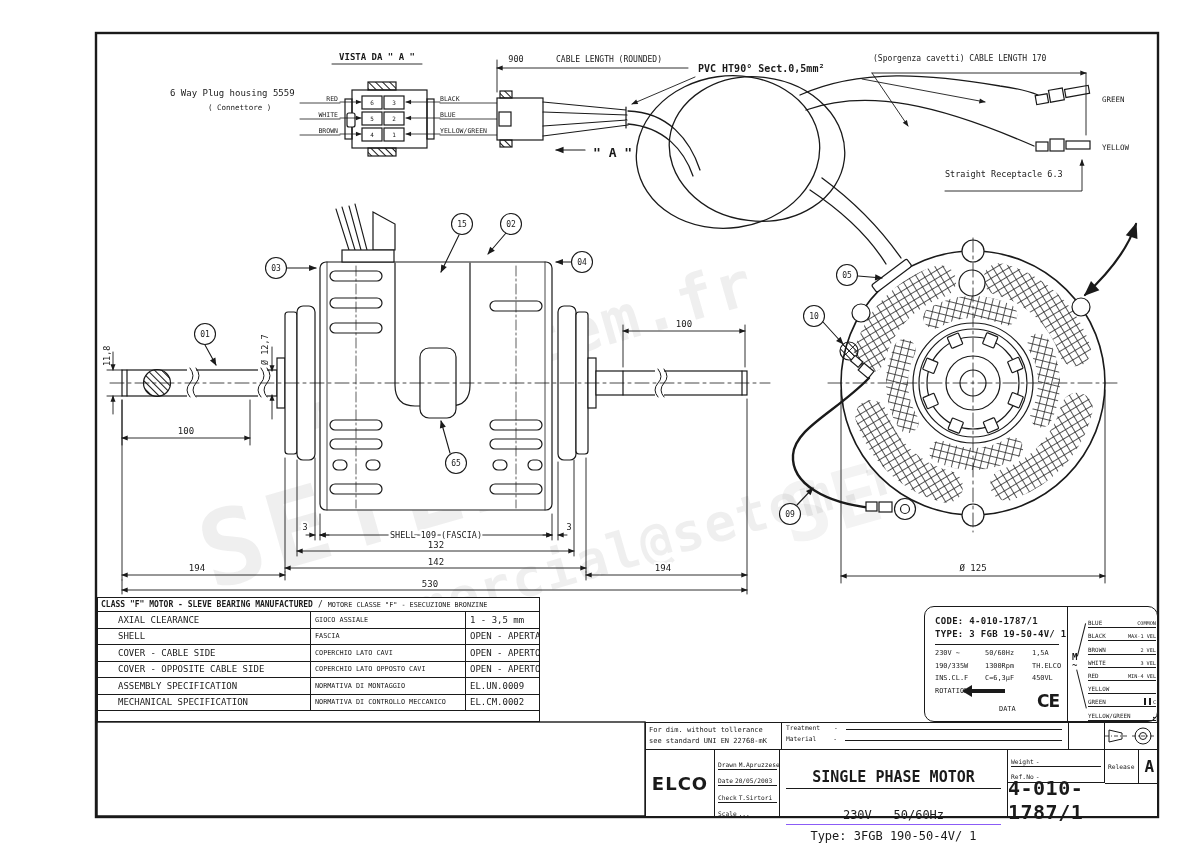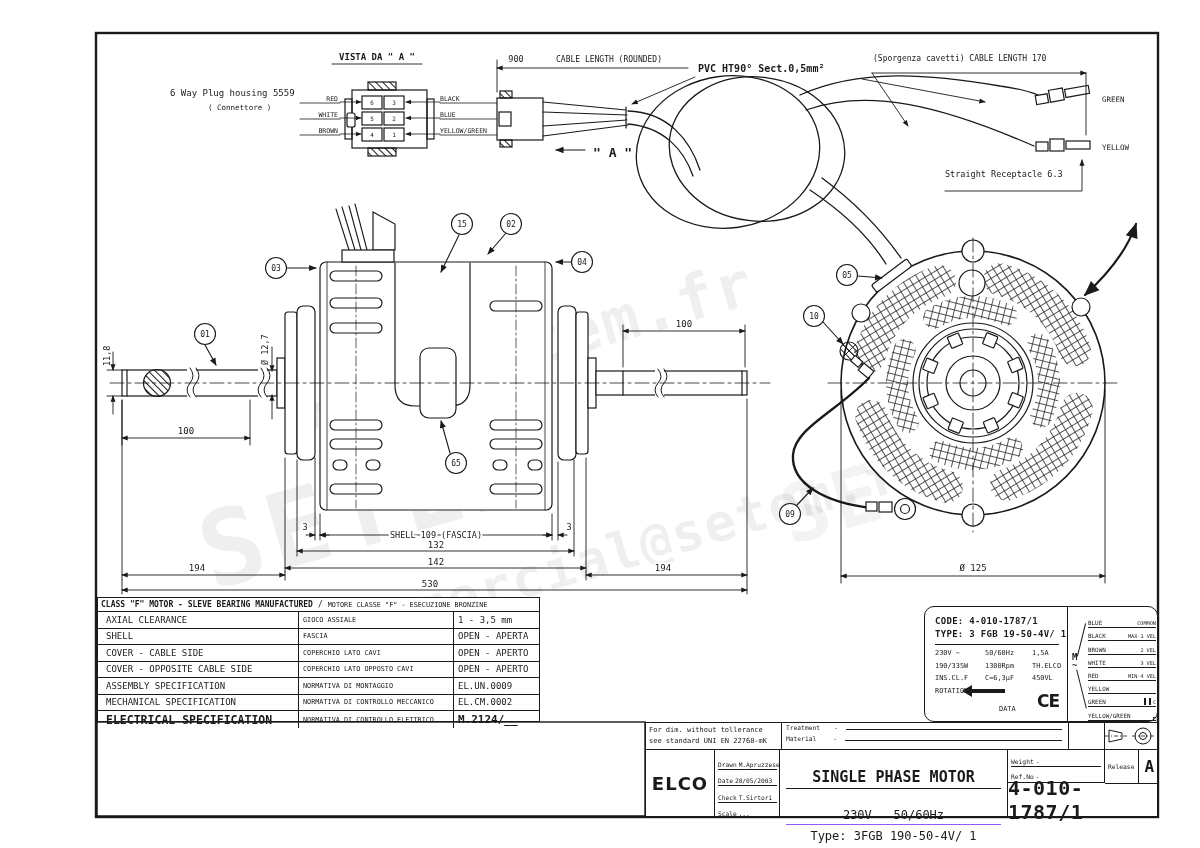--- a/index.html
+++ b/index.html
@@ -10,21 +10,21 @@
   .pre{white-space:pre;}
   
   .abs{position:absolute;box-sizing:border-box;}
   
   .spec{left:97px;top:597px;width:443px;height:125px;border:1.6px solid #1a1a1a;background:#fff;font-size:8px;}
   .spec .hdr{height:13px;border-bottom:1px solid #1a1a1a;display:flex;align-items:center;padding:0 3px;gap:5px;white-space:nowrap;overflow:hidden;}
   .spec .hdr .en{font-weight:bold;font-size:8px;}
   .spec .hdr .it{font-size:6.8px;}
   .spec .row{display:flex;height:15.5px;border-bottom:1px solid #1a1a1a;align-items:center;white-space:nowrap;}
   .spec .row.last{height:17px;border-bottom:none;}
-  .spec .c1{width:192px;padding-left:8px;font-size:9px;border-right:1px solid #1a1a1a;height:100%;display:flex;align-items:center;overflow:hidden;}
+  .spec .c1{width:192px;padding-left:20px;font-size:9px;border-right:1px solid #1a1a1a;height:100%;display:flex;align-items:center;overflow:hidden;}
   .spec .c2{width:150px;padding-left:4px;font-size:6.8px;border-right:1px solid #1a1a1a;height:100%;display:flex;align-items:center;overflow:hidden;}
   .spec .c3{flex:1;padding-left:4px;font-size:9px;display:flex;align-items:center;height:100%;overflow:hidden;}
   .spec .row.last .c1{font-size:11.5px;font-weight:bold;}
   .spec .row.last .c3{font-size:11px;font-weight:bold;}
   
   .plate{left:924px;top:606px;width:234px;height:116px;border:1.8px solid #1a1a1a;border-radius:10px;background:#fff;}
   .plate .left{position:absolute;left:0;top:0;width:142px;height:100%;padding:8px 0 0 10px;box-sizing:border-box;}
   .plate .codeln{font-size:9px;font-weight:bold;letter-spacing:.3px;line-height:13px;}
   .plate .hr{border-top:1px solid #1a1a1a;margin:3px 8px 2px 0;}
   .plate .srow{display:flex;font-size:6.9px;line-height:12.5px;}
@@ -428,25 +428,20 @@
   <div class="row">
     <div class="c1">ASSEMBLY SPECIFICATION</div>
     <div class="c2">NORMATIVA DI MONTAGGIO</div>
     <div class="c3">EL.UN.0009</div>
   </div>
   <div class="row">
     <div class="c1">MECHANICAL SPECIFICATION</div>
     <div class="c2">NORMATIVA DI CONTROLLO MECCANICO</div>
     <div class="c3">EL.CM.0002</div>
   </div>
-  <div class="row last">
-    <div class="c1">ELECTRICAL SPECIFICATION</div>
-    <div class="c2">NORMATIVA DI CONTROLLO ELETTRICO</div>
-    <div class="c3">M.2124/__</div>
-  </div>
 </div>
 
 
 <div class="abs plate">
   <div class="left">
     <div class="codeln">CODE: 4-010-1787/1</div>
     <div class="codeln">TYPE: 3 FGB 19-50-4V/ 1</div>
     <div class="hr"></div>
     <div class="srow">
       <span>230V ~</span>

